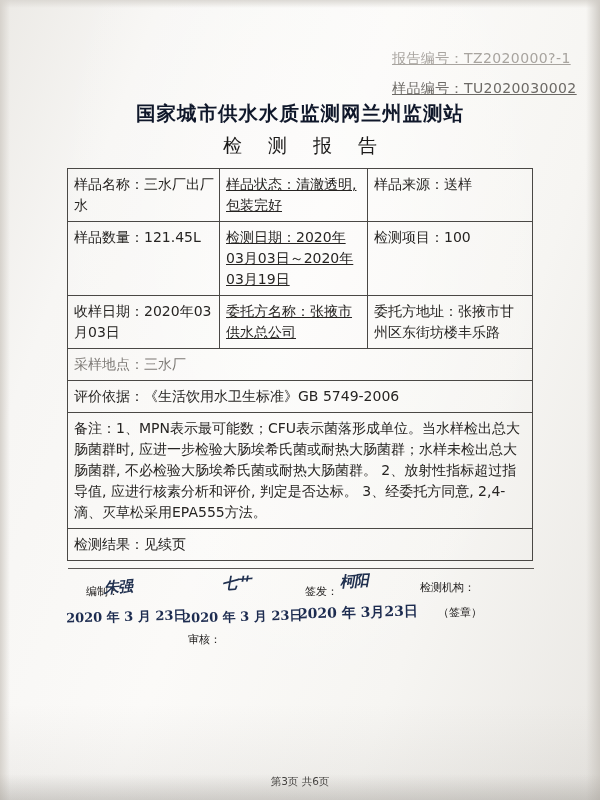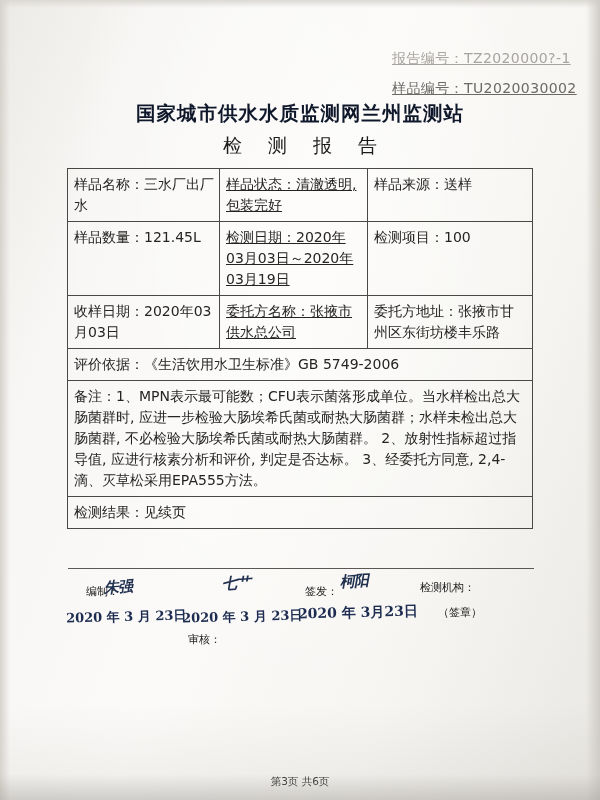--- a/index.html
+++ b/index.html
@@ -240,20 +240,25 @@
         <span>收样日期：</span><span>2020年03月03日</span>
       </td>
       <td class="r2 tall">
         <span>委托方名称：</span><span>张掖市供水总公司</span>
       </td>
       <td class="r3 tall">
         <span>委托方地址：</span><span>张掖市甘州区东街坊楼丰乐路</span>
       </td>
     </tr>
     <tr>
+      <td colspan="3" class="cell-faint">
+        <span>采样地点：</span><span>三水厂</span>
+      </td>
+    </tr>
+    <tr>
       <td colspan="3">
         <span>评价依据：</span><span>《生活饮用水卫生标准》GB 5749-2006</span>
       </td>
     </tr>
     <tr>
       <td colspan="3" class="note-cell">
         <span>备注：</span><span>1、MPN表示最可能数；CFU表示菌落形成单位。当水样检出总大肠菌群时, 应进一步检验大肠埃希氏菌或耐热大肠菌群；水样未检出总大肠菌群, 不必检验大肠埃希氏菌或耐热大肠菌群。 2、放射性指标超过指导值, 应进行核素分析和评价, 判定是否达标。 3、经委托方同意, 2,4-滴、灭草松采用EPA555方法。</span>
       </td>
     </tr>
     <tr>

